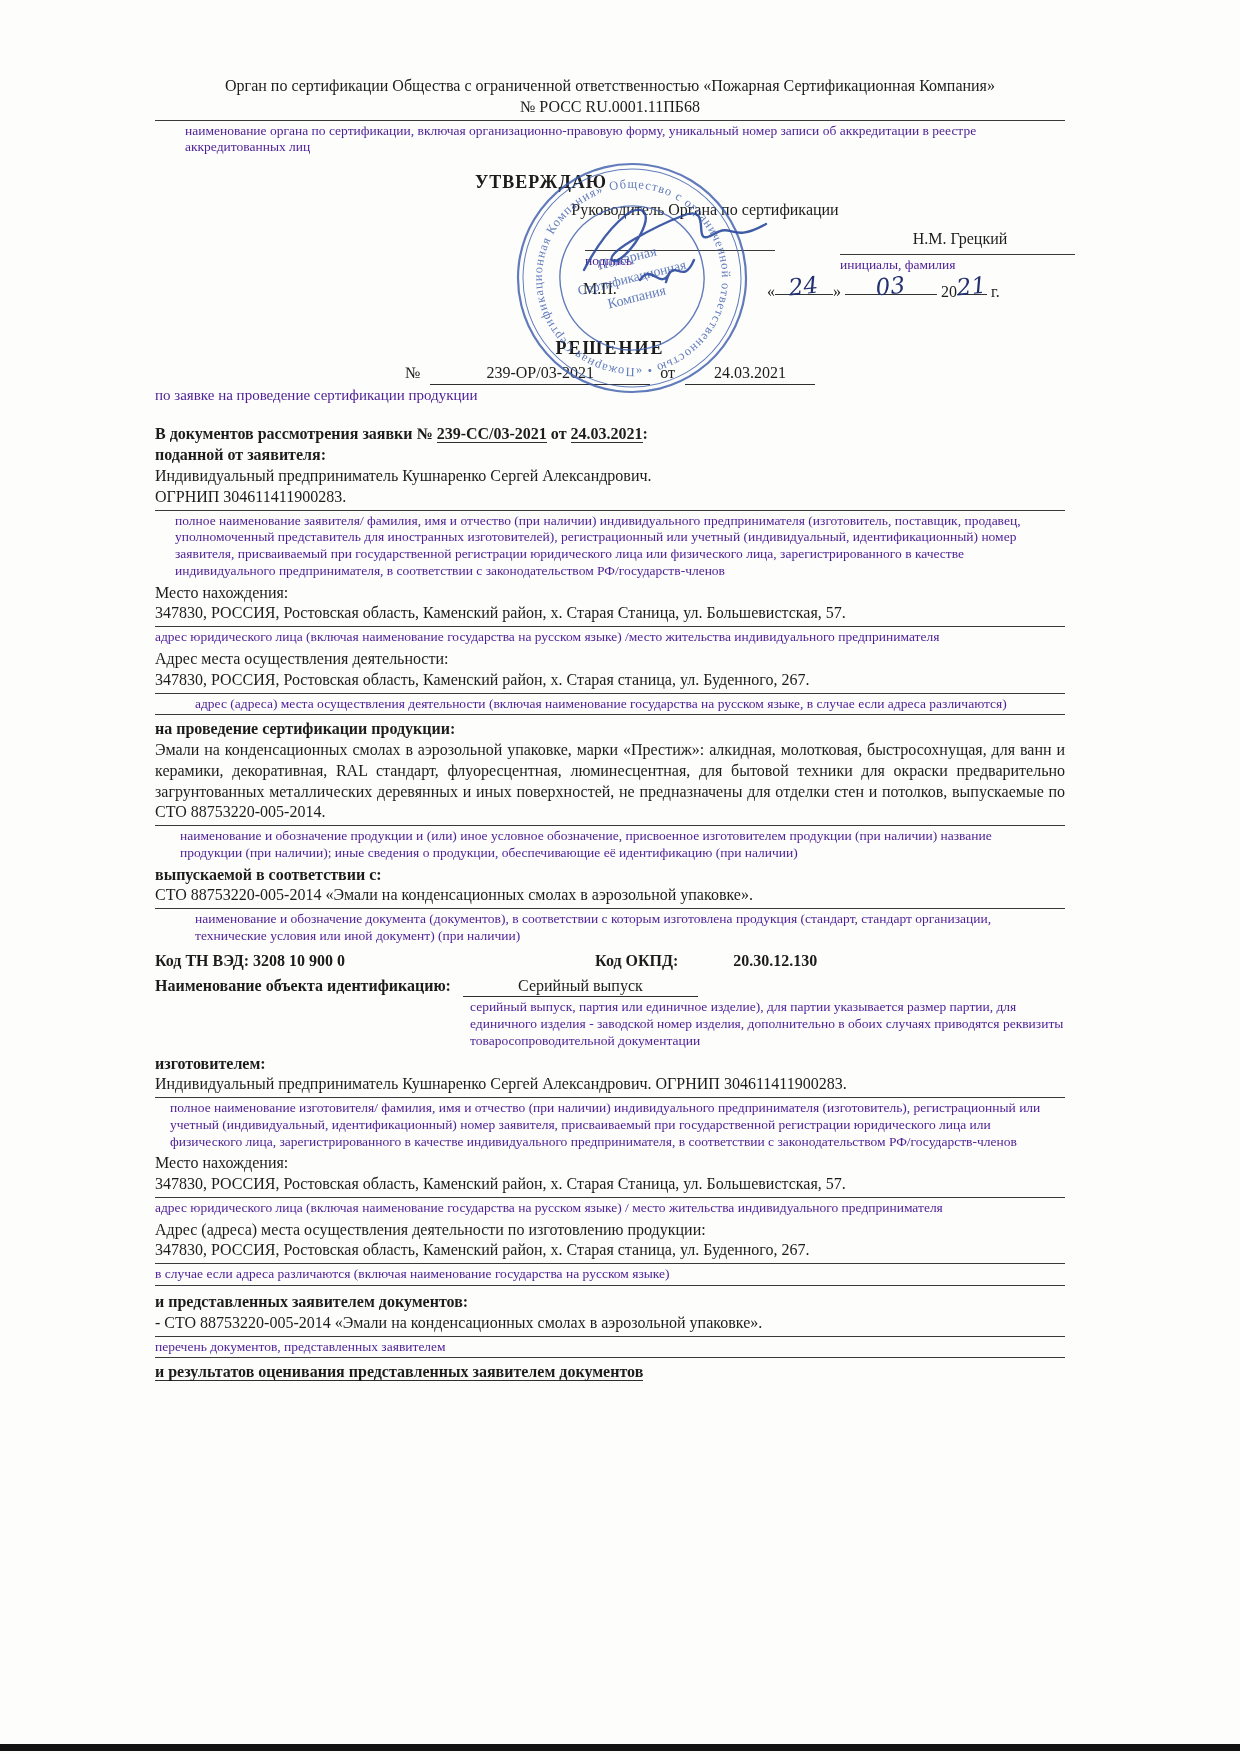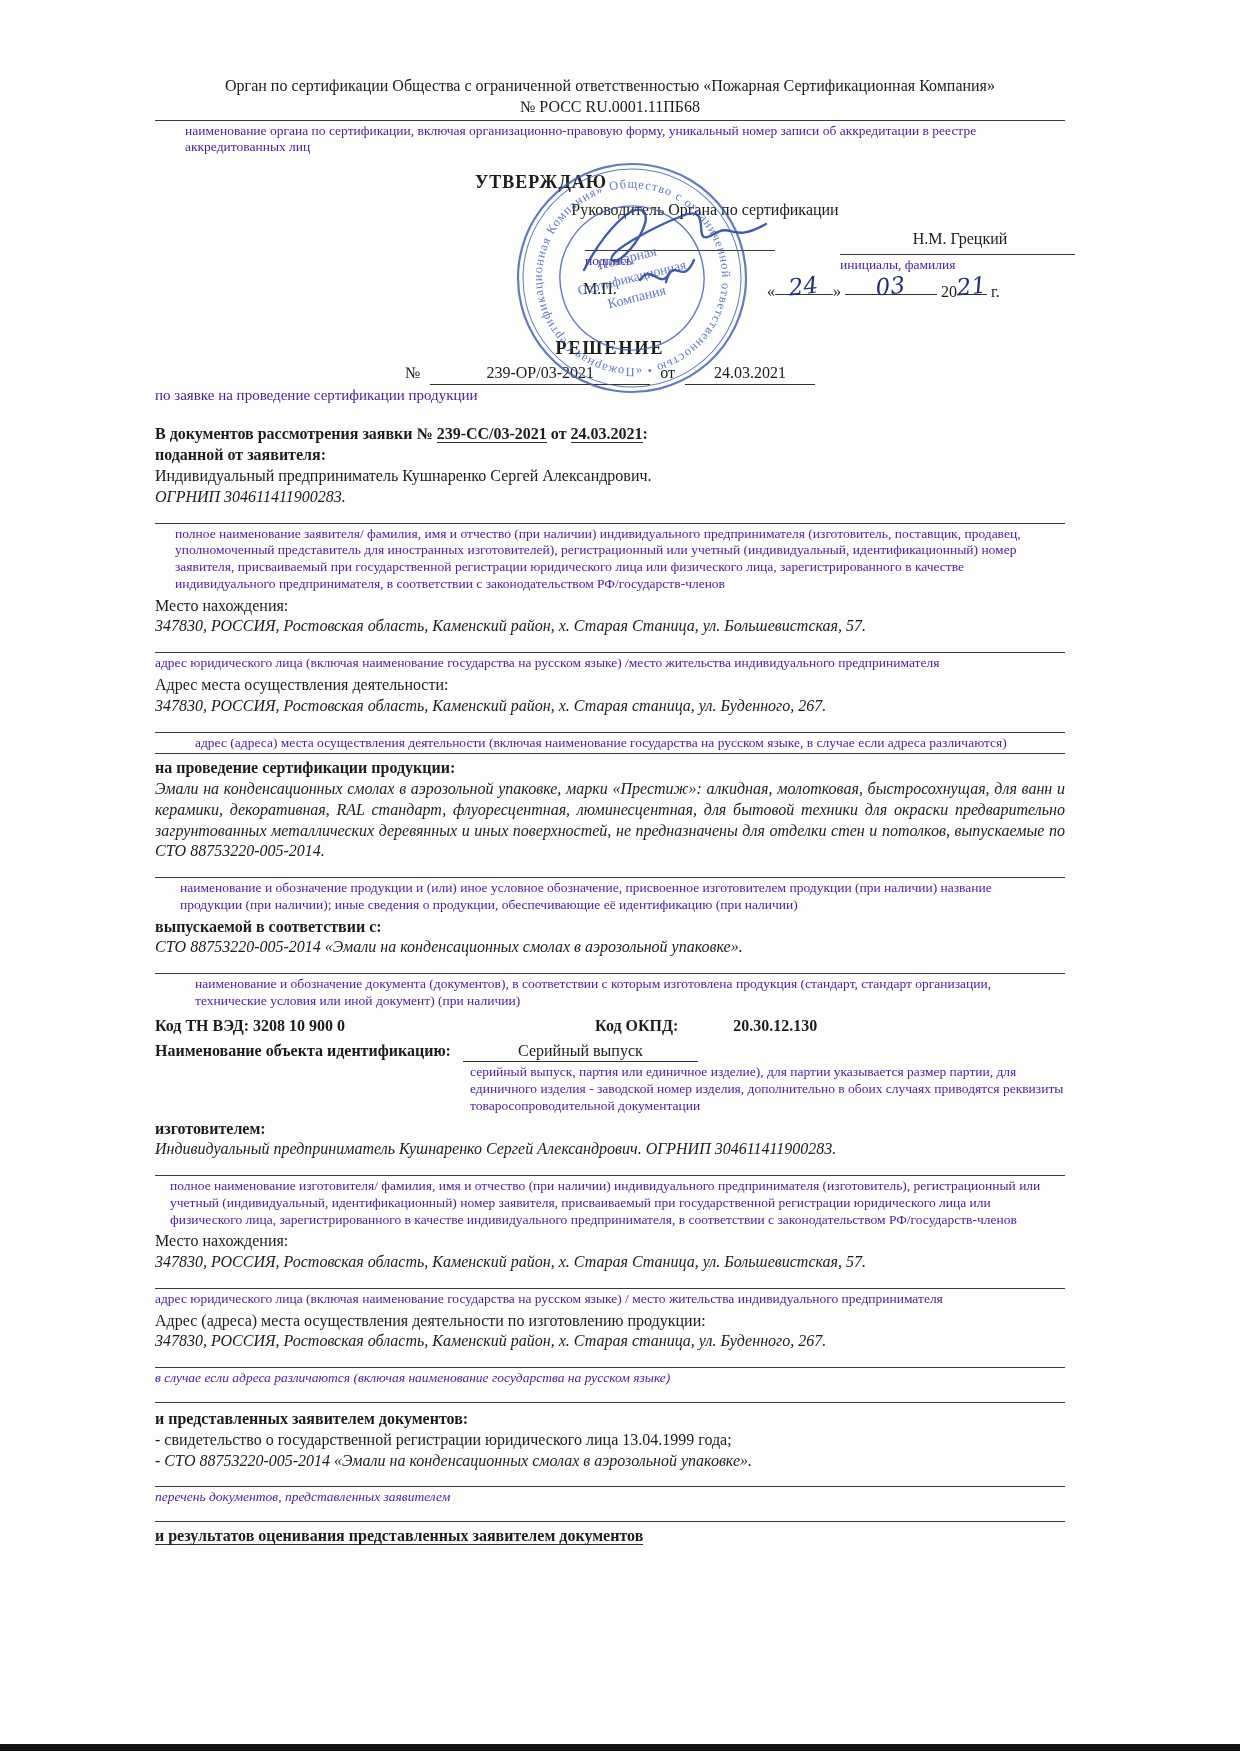--- a/index.html
+++ b/index.html
@@ -9,21 +9,21 @@
     background:#fdfdfb; color:#1c1c1c; overflow:hidden;
     font-family:"Liberation Serif", serif;
   }
   .content { position:absolute; left:155px; top:0; width:910px; padding-top:76px; }
   .t   { font-size:16px; line-height:1.3; }
   .b   { font-weight:bold; }
   .center { text-align:center; }
   .just { text-align:justify; }
   .cap { font-size:13.5px; line-height:1.24; color:#4c1d95; }
   .rule { border-bottom:1.3px solid #3a3a3a; height:0; }
-  .ulfull { border-bottom:1.3px solid #3a3a3a; padding-bottom:15px;font-style:italic; }
+  .ulfull { border-bottom:1.3px solid #3a3a3a; padding-bottom:2px; }
   .ul  { border-bottom:1.3px solid #2e2e2e; }
   .ulc { border-bottom:1.3px solid #2e2e2e; display:inline-block; text-align:center; }
   .approval { position:relative; height:150px; margin-top:16px; }
   .ap-title { position:absolute; left:320px; top:0; width:320px; text-align:left;
               font-weight:bold; font-size:18px; letter-spacing:1px; }
   .ap-role  { position:absolute; left:360px; top:29px; width:380px; text-align:center; font-size:16px; }
   .ap-signline { position:absolute; left:430px; top:78px; width:190px; }
   .ap-signcap  { position:absolute; left:430px; top:81px; width:190px; }
   .ap-name     { position:absolute; left:700px; top:58px; width:210px; text-align:center; font-size:16px; }
   .ap-namerule { position:absolute; left:685px; top:82px; width:235px; }
@@ -147,21 +147,20 @@
 
     <div class="t" style="margin-top:3px">Место нахождения:</div>
     <div class="t ulfull">347830, РОССИЯ, Ростовская область, Каменский район, х. Старая Станица, ул. Большевистская, 57.</div>
     <div class="cap" style="padding-top:2px">адрес юридического лица (включая наименование государства на русском языке) / место жительства индивидуального предпринимателя</div>
 
     <div class="t" style="margin-top:3px">Адрес (адреса) места осуществления деятельности по изготовлению продукции:</div>
     <div class="t ulfull">347830, РОССИЯ, Ростовская область, Каменский район, х. Старая станица, ул. Буденного, 267.</div>
     <div class="cap ulfull" style="padding-top:2px">в случае если адреса различаются (включая наименование государства на русском языке)</div>
 
     <div class="t b" style="margin-top:6px">и представленных заявителем документов:</div>
-    <div class="t">- свидетельство о государственной регистрации юридического лица 13.04.1999 года;</div>
     <div class="t ulfull">- СТО 88753220-005-2014 «Эмали на конденсационных смолах в аэрозольной упаковке».</div>
     <div class="cap ulfull" style="padding-top:2px">перечень документов, представленных заявителем</div>
     <div class="t b" style="margin-top:4px">
       <span class="ul">и результатов оценивания представленных заявителем документов</span>
     </div>
 
   </div>
 
   <div class="scan-edge"></div>
 </div>

